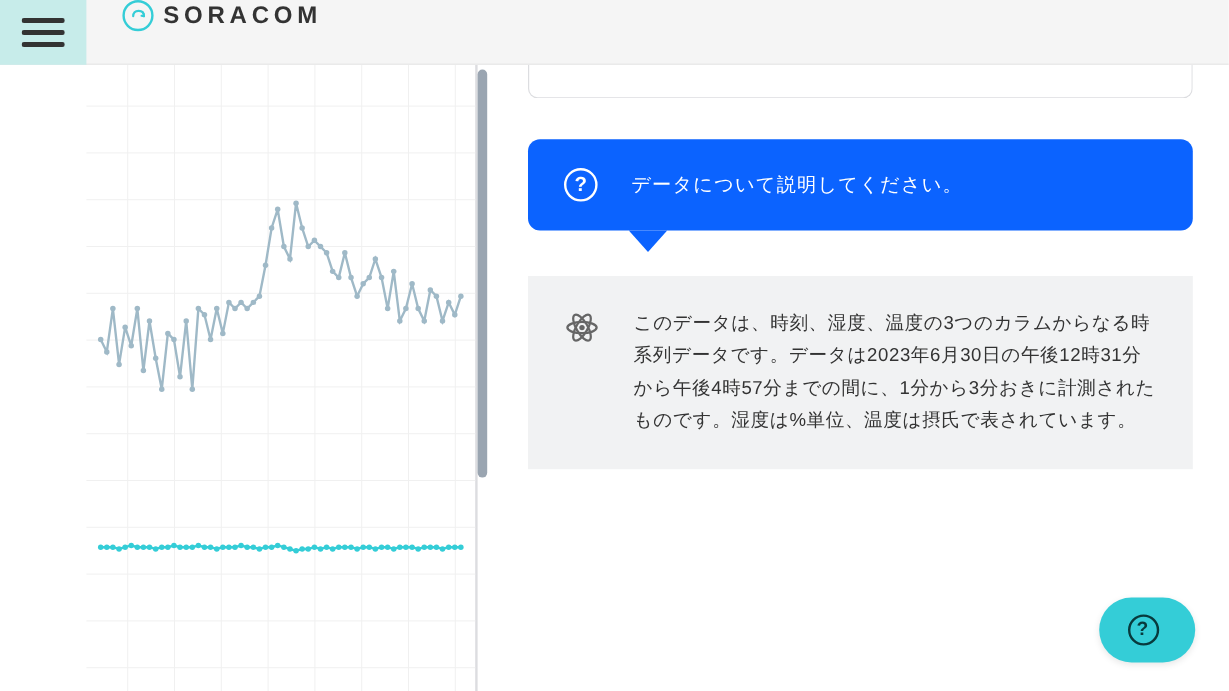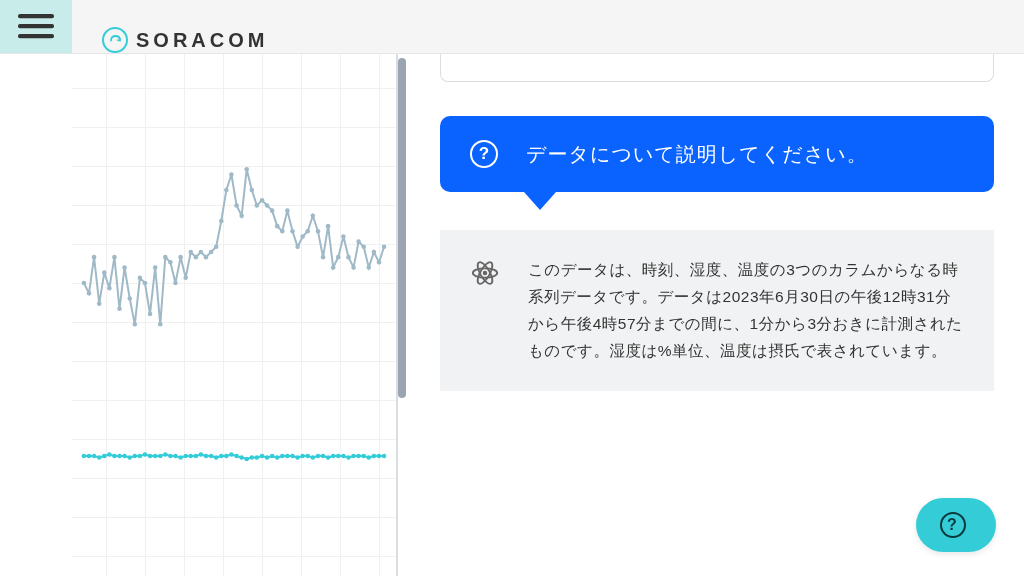--- a/index.html
+++ b/index.html
@@ -4,21 +4,21 @@
 <style>
   * { box-sizing: border-box; margin: 0; padding: 0; }
   html, body {
     width: 1024px; height: 576px;
     font-family: -apple-system, "Helvetica Neue", "Hiragino Sans", "Meiryo", sans-serif;
     background: #fff; overflow: hidden; position: relative;
   }
   
   .header {
     position: absolute; top: 0; left: 0; right: 0; height: 54px;
-    background: #f5f5f5; display: flex; align-items: flex-end; gap: 12px;
+    background: #f5f5f5; display: flex; align-items: flex-start; gap: 12px;
     border-bottom: 1px solid #e6e6e6; z-index: 20;
   }
   .hamburger {
     width: 72px; height: 54px; background: #c7ecea;
     display: flex; align-items: center; justify-content: center; cursor: pointer;
   }
   .hamburger svg { width: 36px; height: 28px; }
   .brand { display: flex; align-items: center; gap: 8px; margin-left: 18px; }
   .brand-mark {
     width: 26px; height: 26px; border: 2.5px solid #34cdd7; border-radius: 50%;
@@ -69,21 +69,21 @@
     content: ""; position: absolute; left: 84px; bottom: -18px;
     border-left: 16px solid transparent;
     border-right: 16px solid transparent;
     border-top: 18px solid #0b63ff;
   }
   .q-icon {
     width: 28px; height: 28px; border: 2.2px solid #fff; border-radius: 50%;
     display: flex; align-items: center; justify-content: center; flex: 0 0 auto;
     font-size: 17px; font-weight: 700;
   }
-  .user-text { font-size: 20px; letter-spacing: 1px; }
+  .user-text { font-size: 16px; letter-spacing: 1px; }
   .ai-bubble {
     position: absolute; top: 176px; left: 30px; right: 30px;
     background: #f1f2f3; border-radius: 0;
     padding: 26px 30px; display: flex; gap: 28px;
   }
   .atom-icon { width: 30px; height: 30px; flex: 0 0 auto; margin-top: 2px; }
   .ai-text {
     font-size: 15.5px; line-height: 1.75; color: #333; letter-spacing: 0.5px;
   }
   

